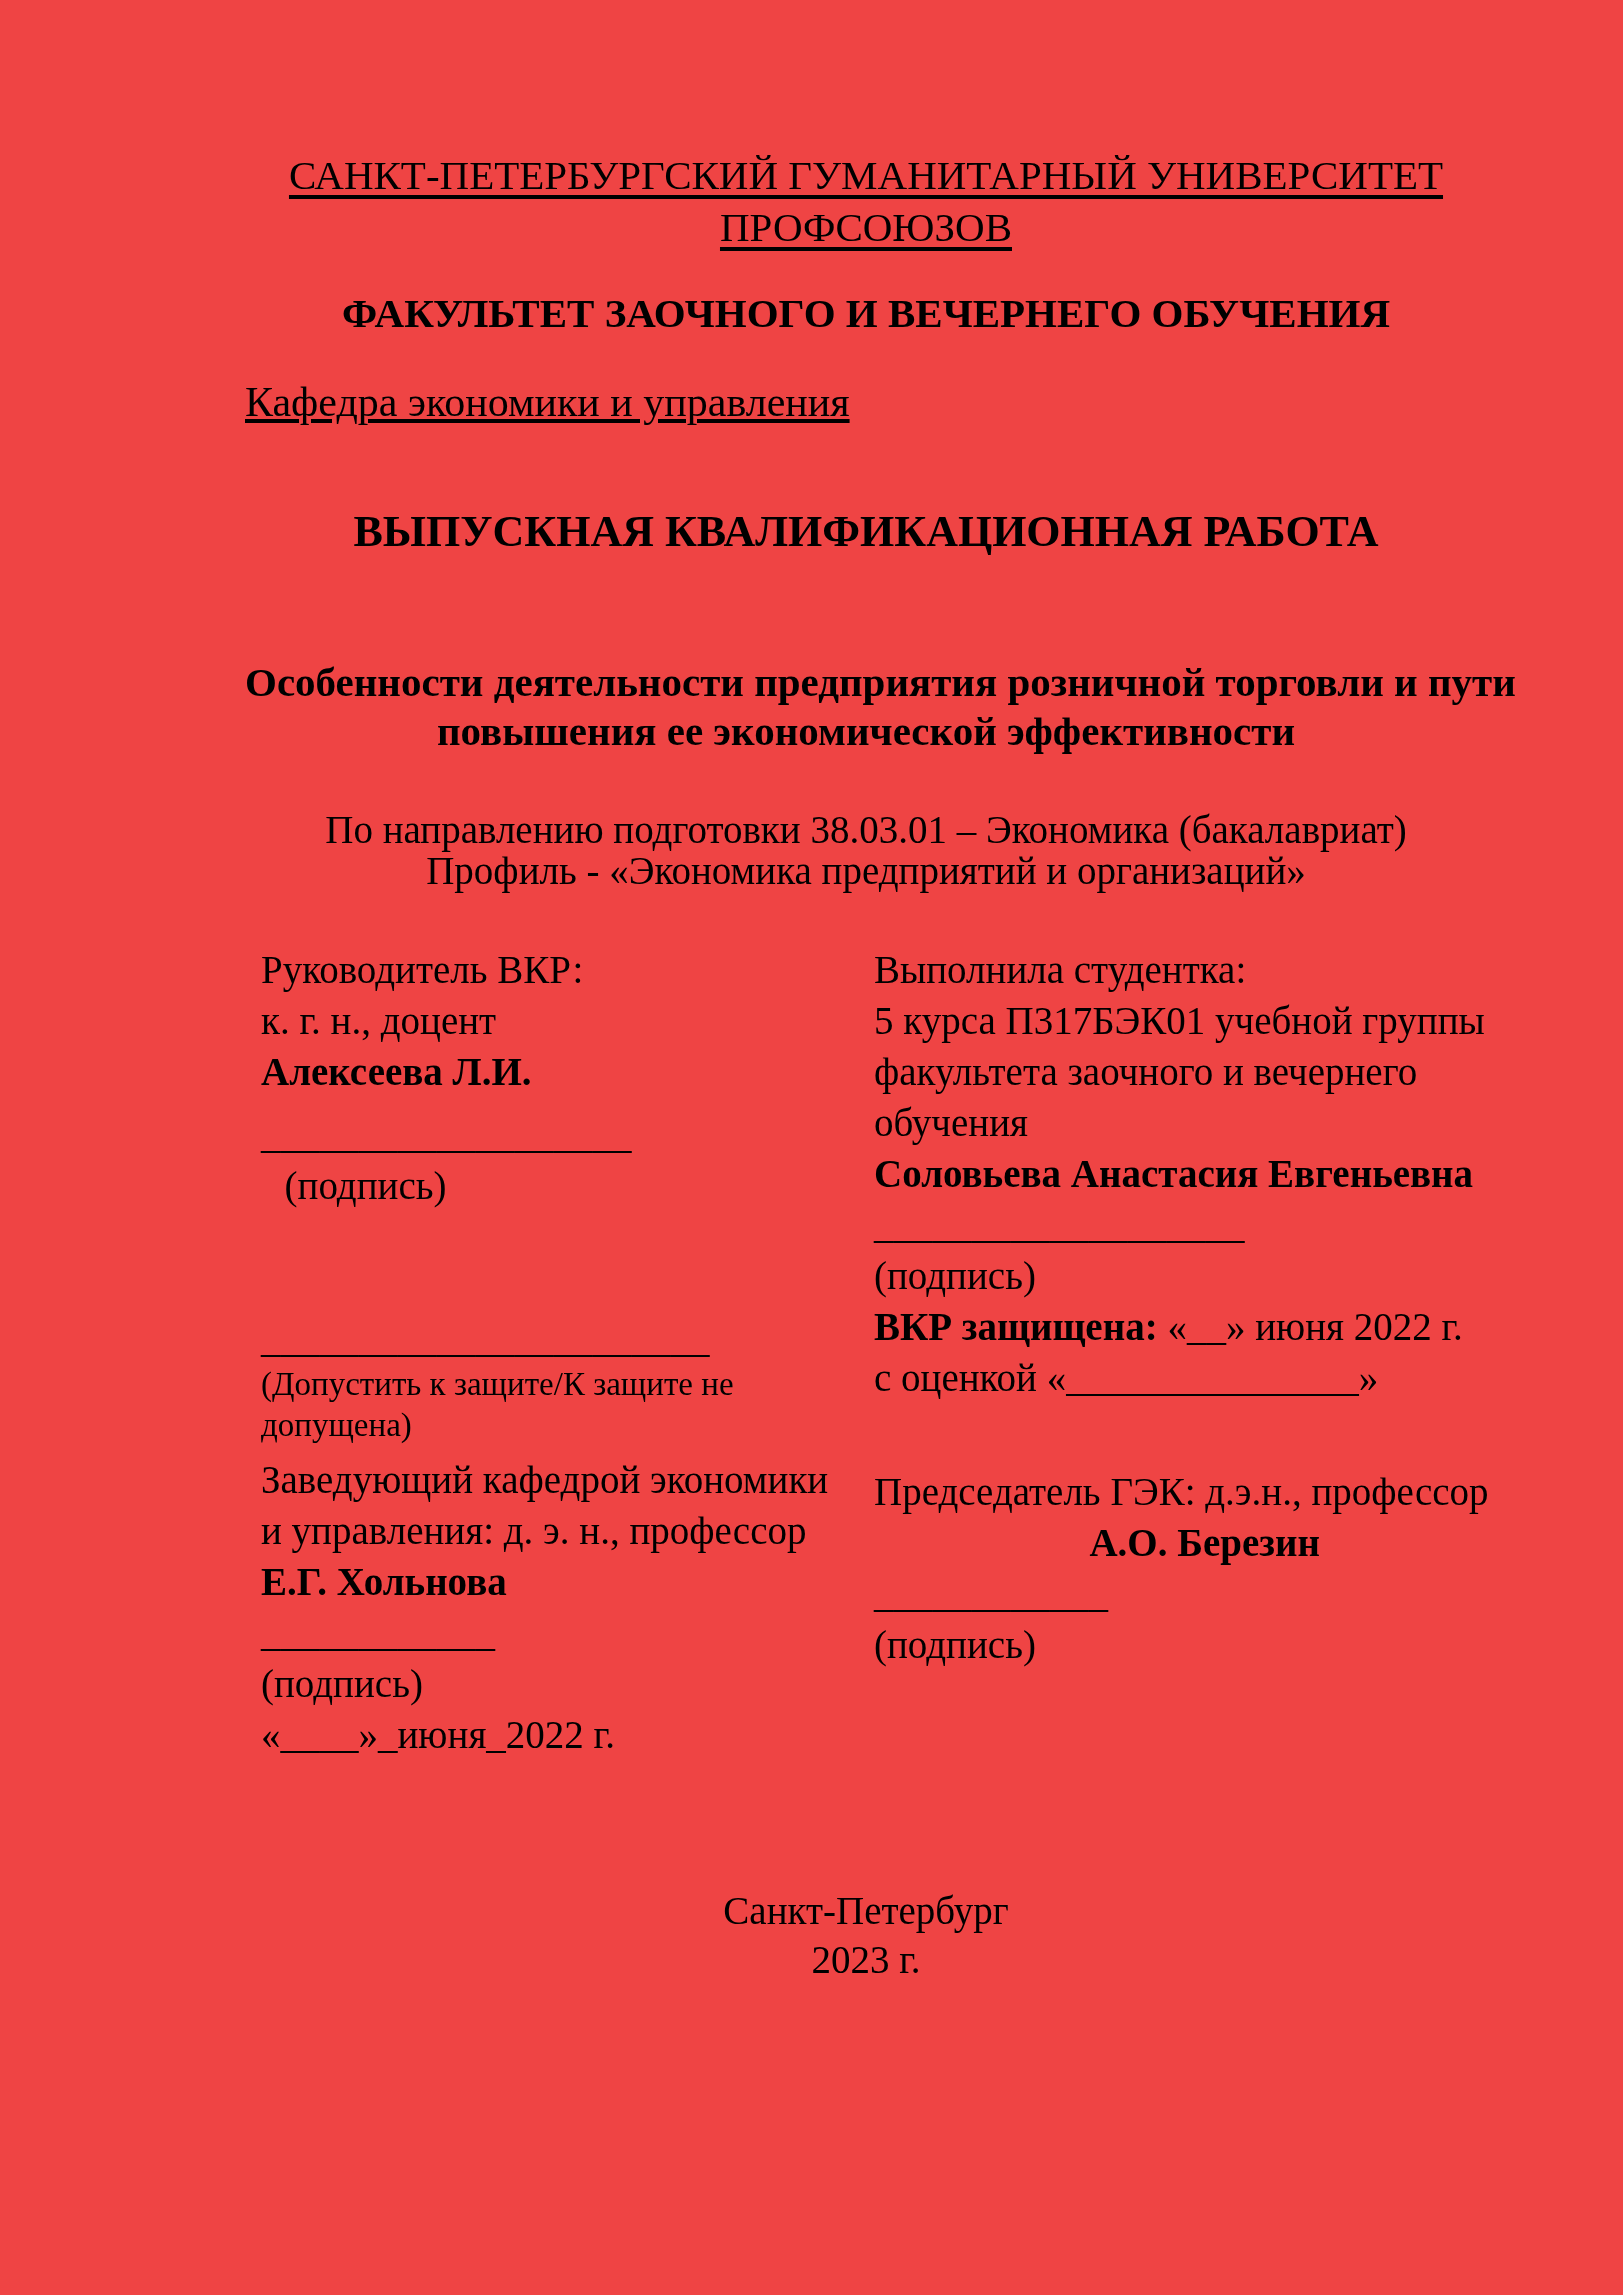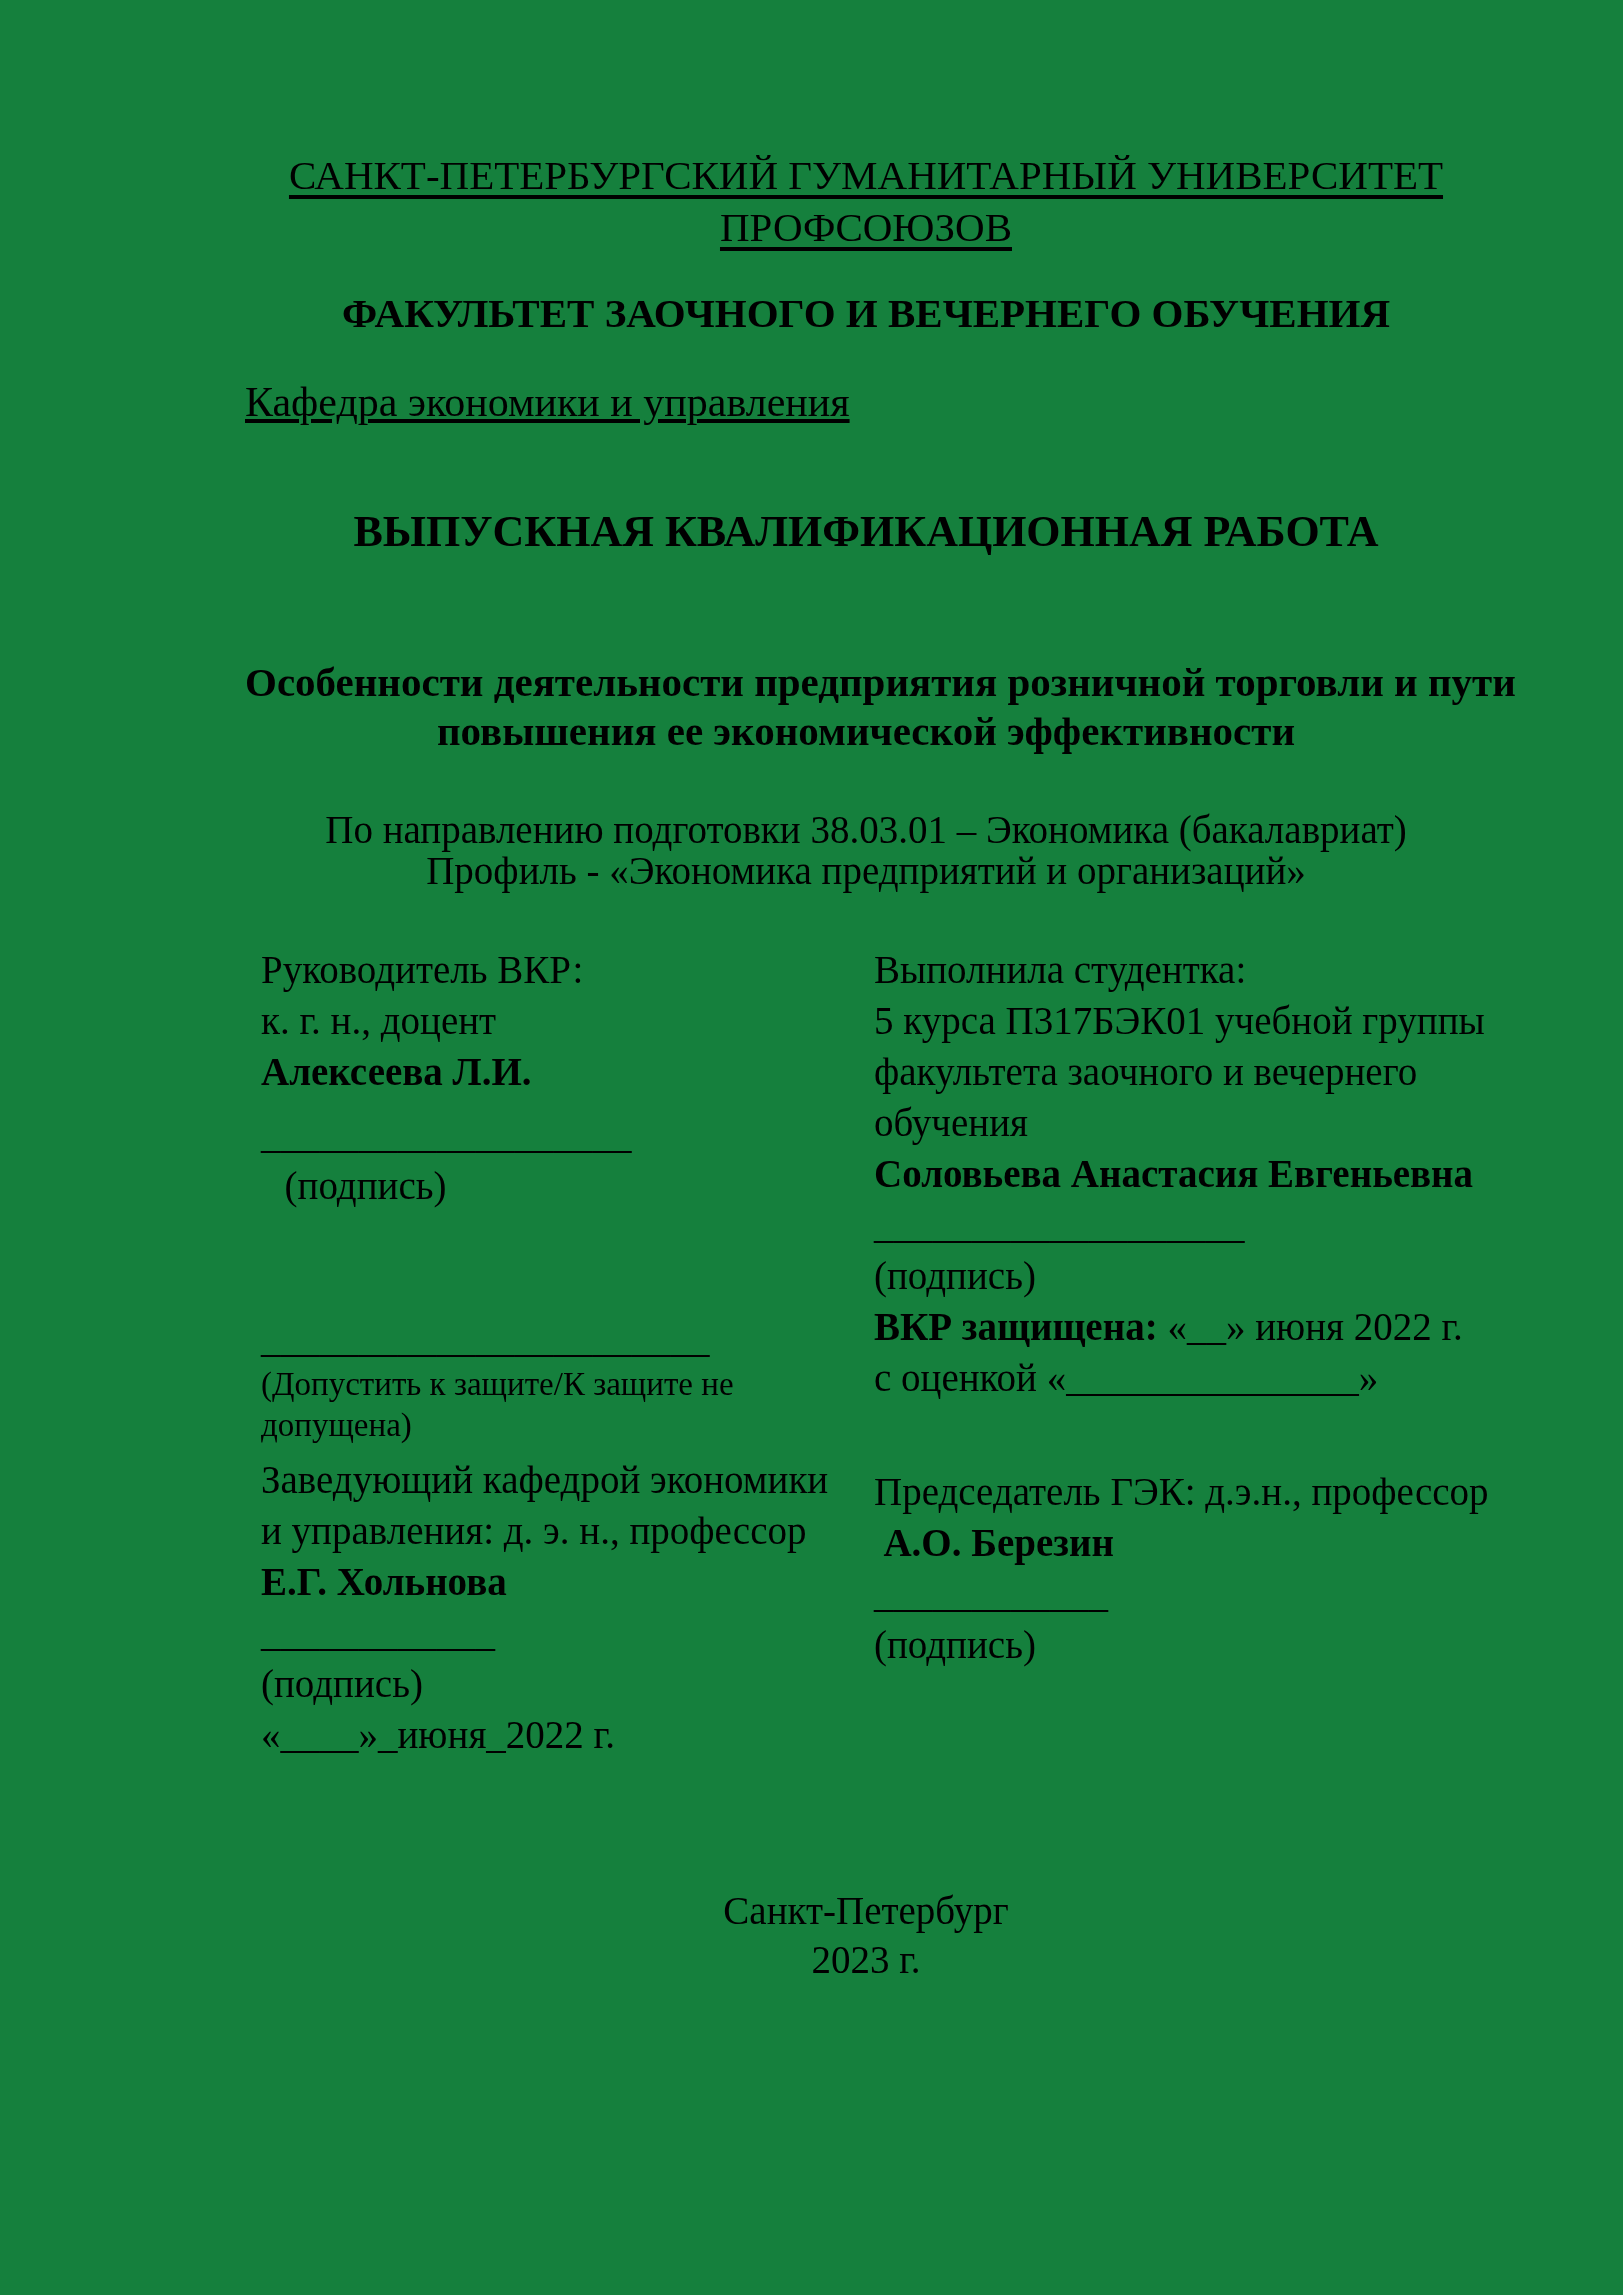--- a/index.html
+++ b/index.html
@@ -4,21 +4,21 @@
 <style>
   html, body {
     margin: 0;
     padding: 0;
     background: #ffffff;
   }
   .page {
     position: relative;
     width: 1623px;
     height: 2295px;
-    background: #15803d;
+    background: #ef4444;
     color: #000000;
     font-family: "Liberation Serif", "DejaVu Serif", serif;
     overflow: hidden;
   }
   .centered {
     position: absolute;
     left: 245px;
     width: 1242px;
     text-align: center;
   }
@@ -77,21 +77,21 @@
     font-size: 39px;
     line-height: 51px;
     white-space: pre-wrap;
   }
   .small {
     font-size: 33px;
     line-height: 41px;
   }
   .b { font-weight: bold; }
   .indent    { padding-left: 23.6px; }
-  .indent-sm { padding-left: 9.4px; }
+  .indent-sm { padding-left: 9.4px; text-align: center; }
   .mt15  { margin-top: 11.8px; }
   .mt130 { margin-top: 102px; }
   .mt10  { margin-top: 7.9px; }
   .mt80  { margin-top: 63px; }
   .footer {
     top: 1886px;
     font-size: 39px;
     line-height: 49px;
   }
 </style>

